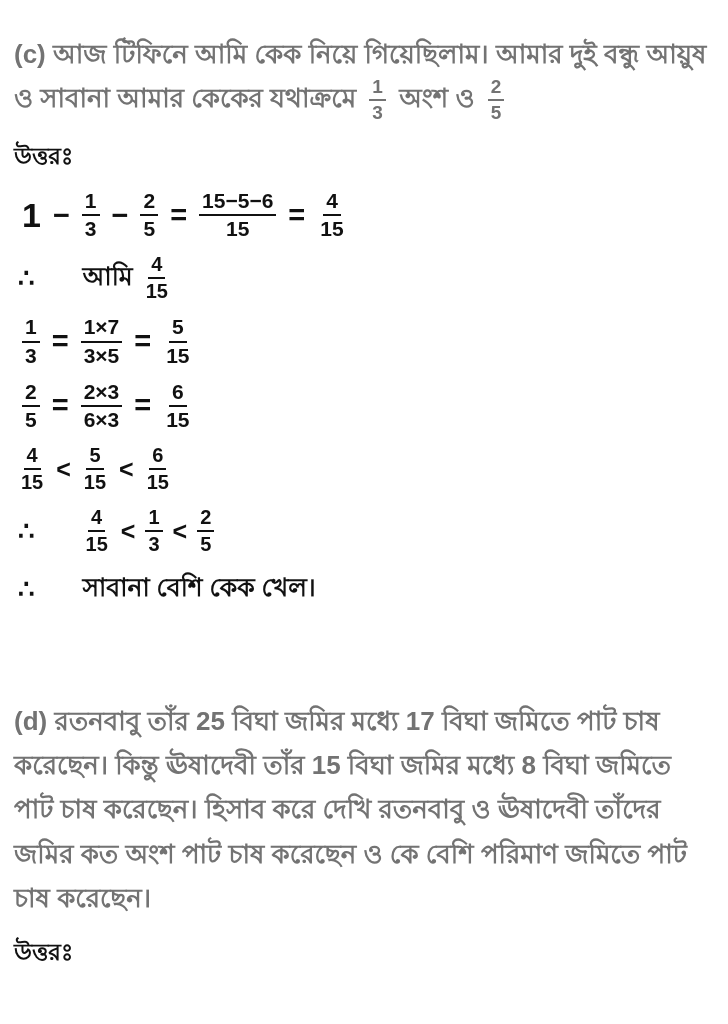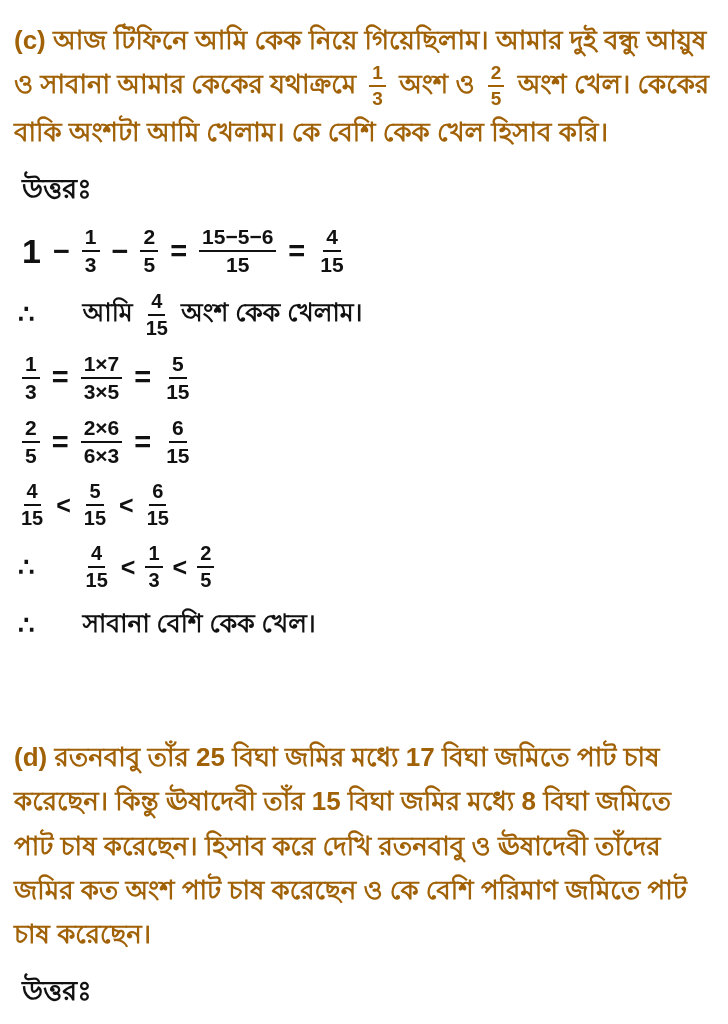--- a/index.html
+++ b/index.html
@@ -9,46 +9,46 @@
     min-height: 1024px;
     background: #ffffff;
     color: #161616;
     font-family: "Liberation Sans", sans-serif;
     font-weight: 600;
   }
   .page { padding: 18px 14px 20px 14px; }
 
   
   .q {
-    color: #a16207;
+    color: #737373;
     font-size: 26px;
     font-weight: 700;
     line-height: 1.7;
-    margin: 0 0 8px 0;
+    margin: 14px 0 8px 0;
   }
   .section-d { margin-top: 88px; }
 
   
   .frac {
     display: inline-flex;
     flex-direction: column;
     align-items: center;
     vertical-align: middle;
     text-align: center;
     line-height: 1.15;
     margin: 0 6px;
     font-size: 19px;
   }
   .frac .num { border-bottom: 2px solid currentColor; padding: 0 3px 1px 3px; }
   .frac .den { padding: 1px 3px 0 3px; }
 
   .ans-label {
-    font-size: 27px;
+    font-size: 23px;
     font-weight: 700;
-    margin: 14px 0 6px 8px;
+    margin: 14px 0 6px 0;
     color: #111;
   }
 
   
   .math-row {
     display: flex;
     align-items: center;
     gap: 12px;
     font-size: 29px;
     margin: 12px 0 12px 8px;
@@ -78,21 +78,20 @@
     <span>(c) আজ টিফিনে আমি কেক নিয়ে গিয়েছিলাম। আমার দুই বন্ধু আয়ুষ ও সাবানা আমার কেকের যথাক্রমে</span>
     <span class="frac">
         <span class="num">1</span>
         <span class="den">3</span>
       </span>
     <span>অংশ ও</span>
     <span class="frac">
         <span class="num">2</span>
         <span class="den">5</span>
       </span>
-    <span>অংশ খেল। কেকের বাকি অংশটা আমি খেলাম। কে বেশি কেক খেল হিসাব করি।</span>
   </p>
 
   <h2 class="ans-label">উত্তরঃ</h2>
 
   <div class="math-row">
     <span class="big">1</span>
     <span>−</span>
     <span class="frac">
         <span class="num">1</span>
         <span class="den">3</span>
@@ -114,21 +113,20 @@
       </span>
   </div>
 
   <div class="text-row">
     <span class="therefore">∴</span>
     <span>আমি</span>
     <span class="frac">
         <span class="num">4</span>
         <span class="den">15</span>
       </span>
-    <span>অংশ কেক খেলাম।</span>
   </div>
 
   <div class="math-row">
     <span class="frac">
         <span class="num">1</span>
         <span class="den">3</span>
       </span>
     <span>=</span>
     <span class="frac">
         <span class="num">1×7</span>
@@ -141,21 +139,21 @@
       </span>
   </div>
 
   <div class="math-row">
     <span class="frac">
         <span class="num">2</span>
         <span class="den">5</span>
       </span>
     <span>=</span>
     <span class="frac">
-        <span class="num">2×6</span>
+        <span class="num">2×3</span>
         <span class="den">6×3</span>
       </span>
     <span>=</span>
     <span class="frac">
         <span class="num">6</span>
         <span class="den">15</span>
       </span>
   </div>
 
   <div class="text-row">

